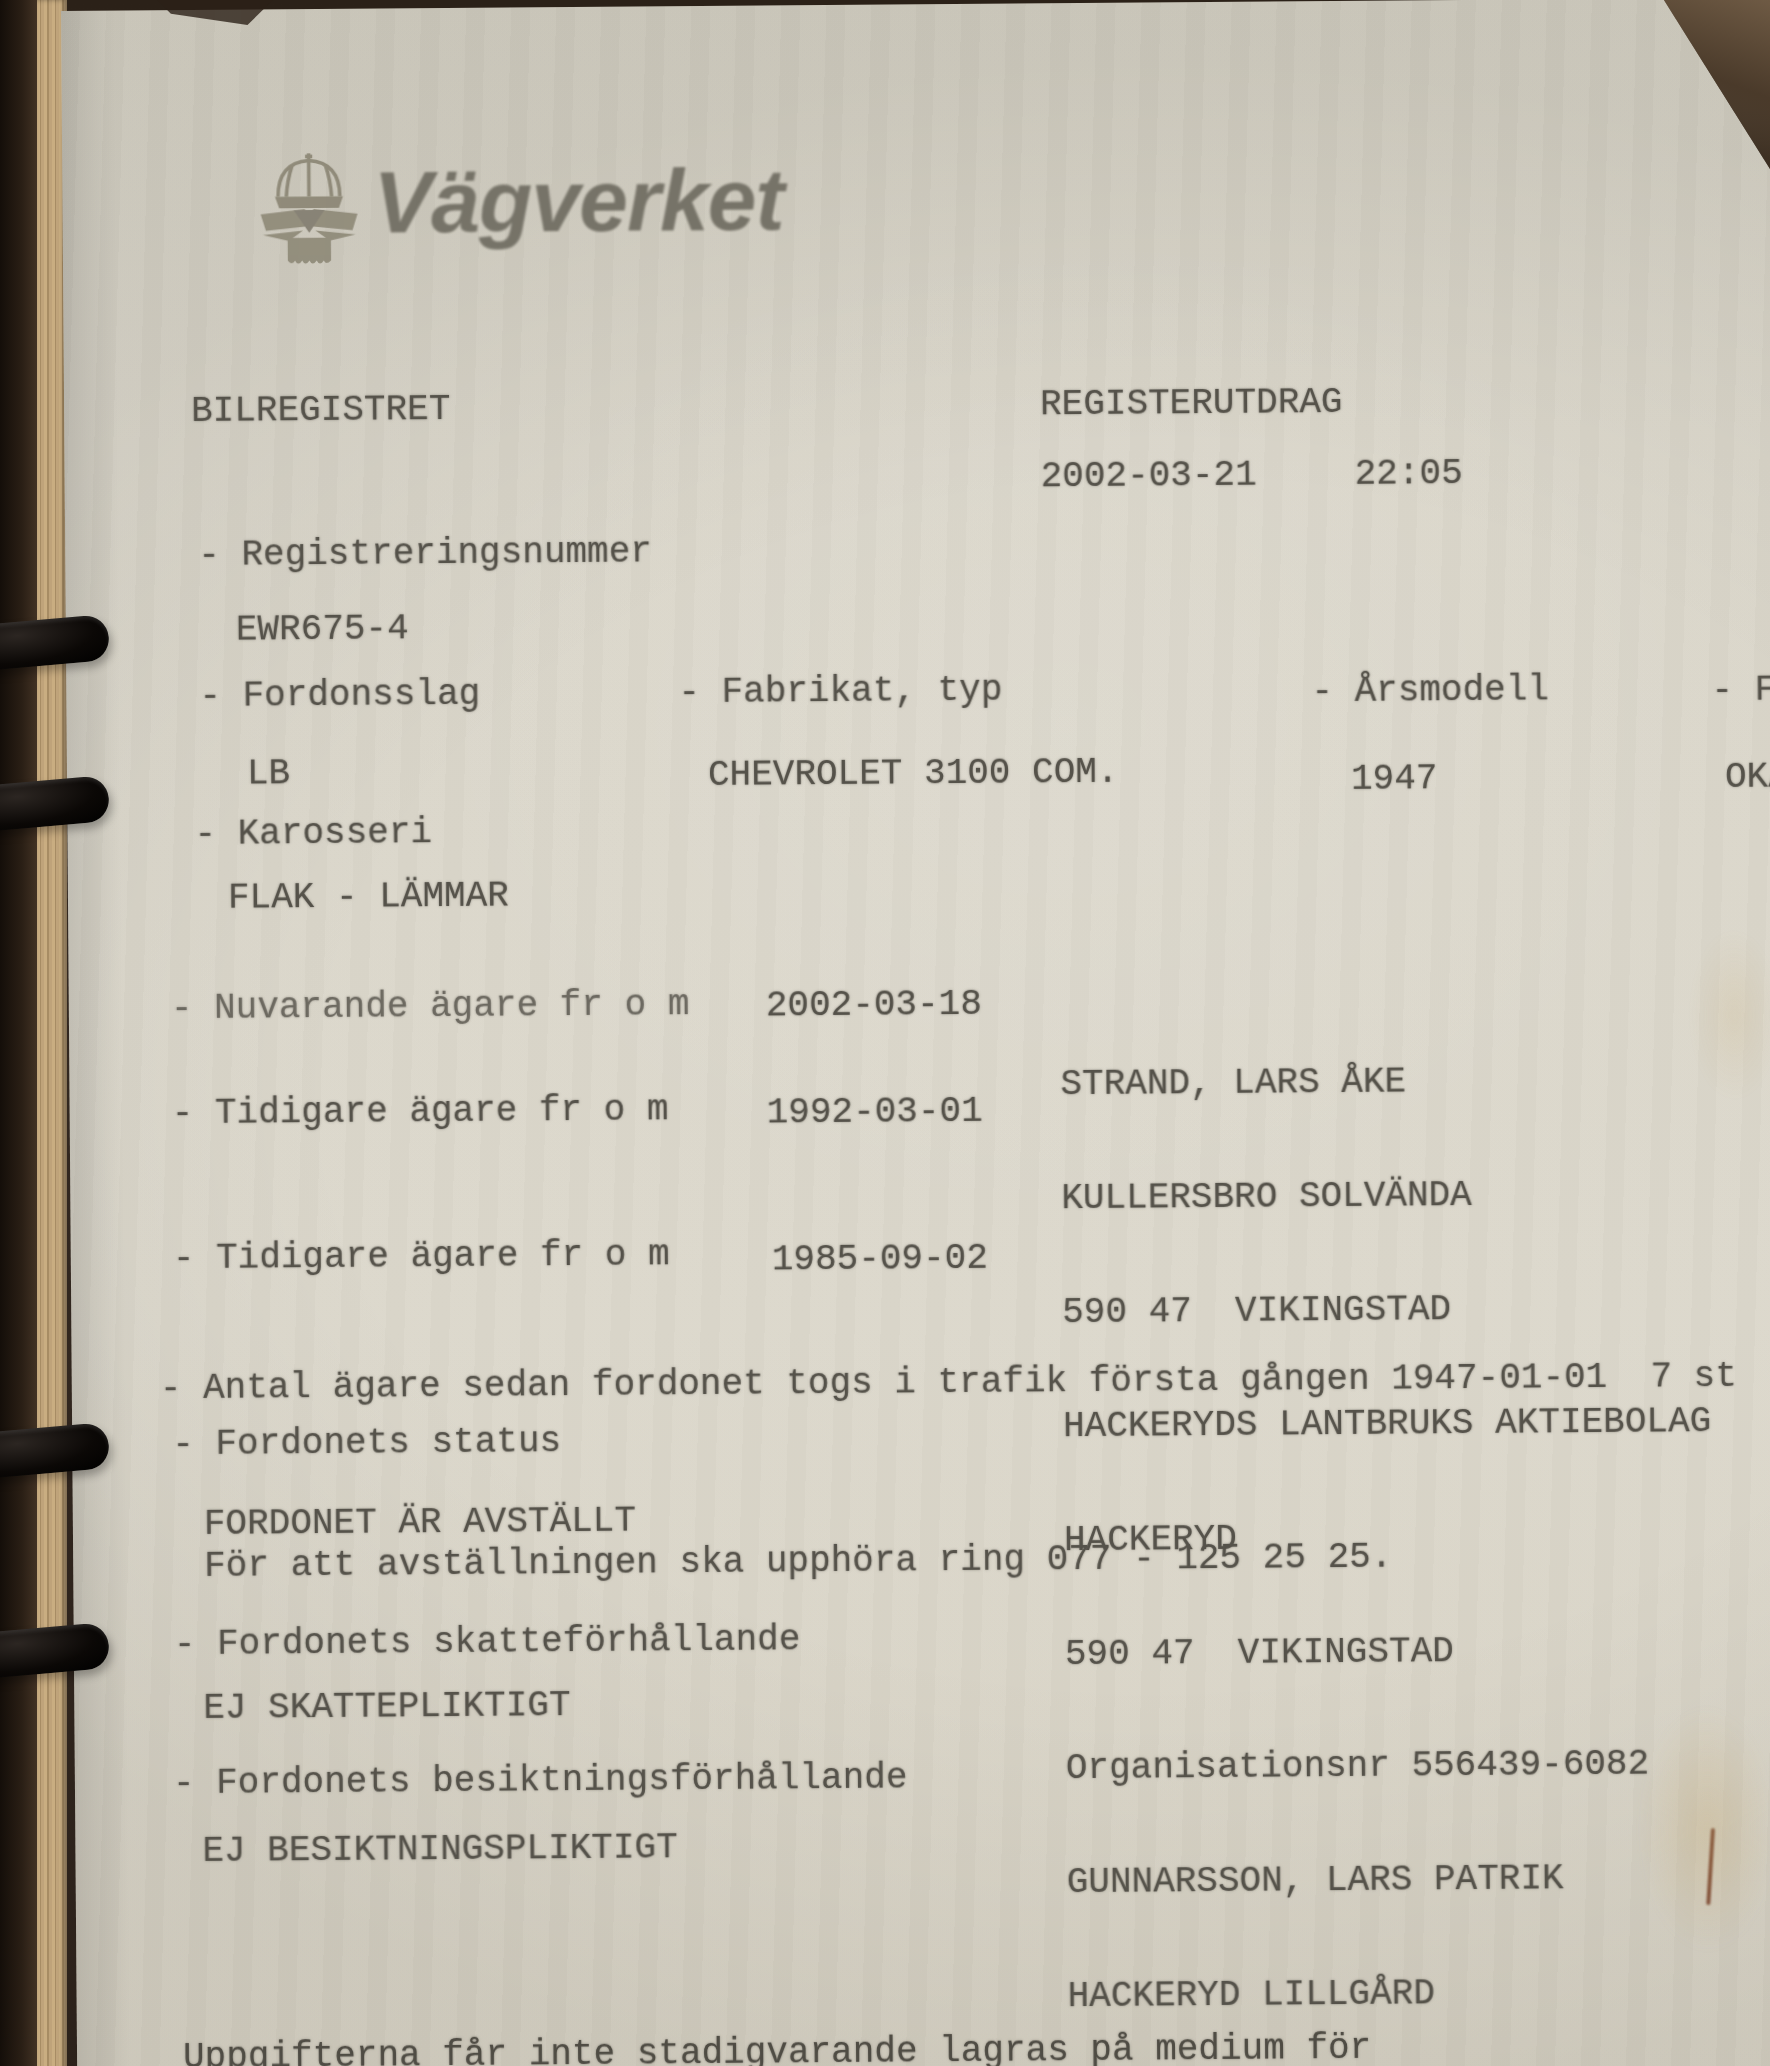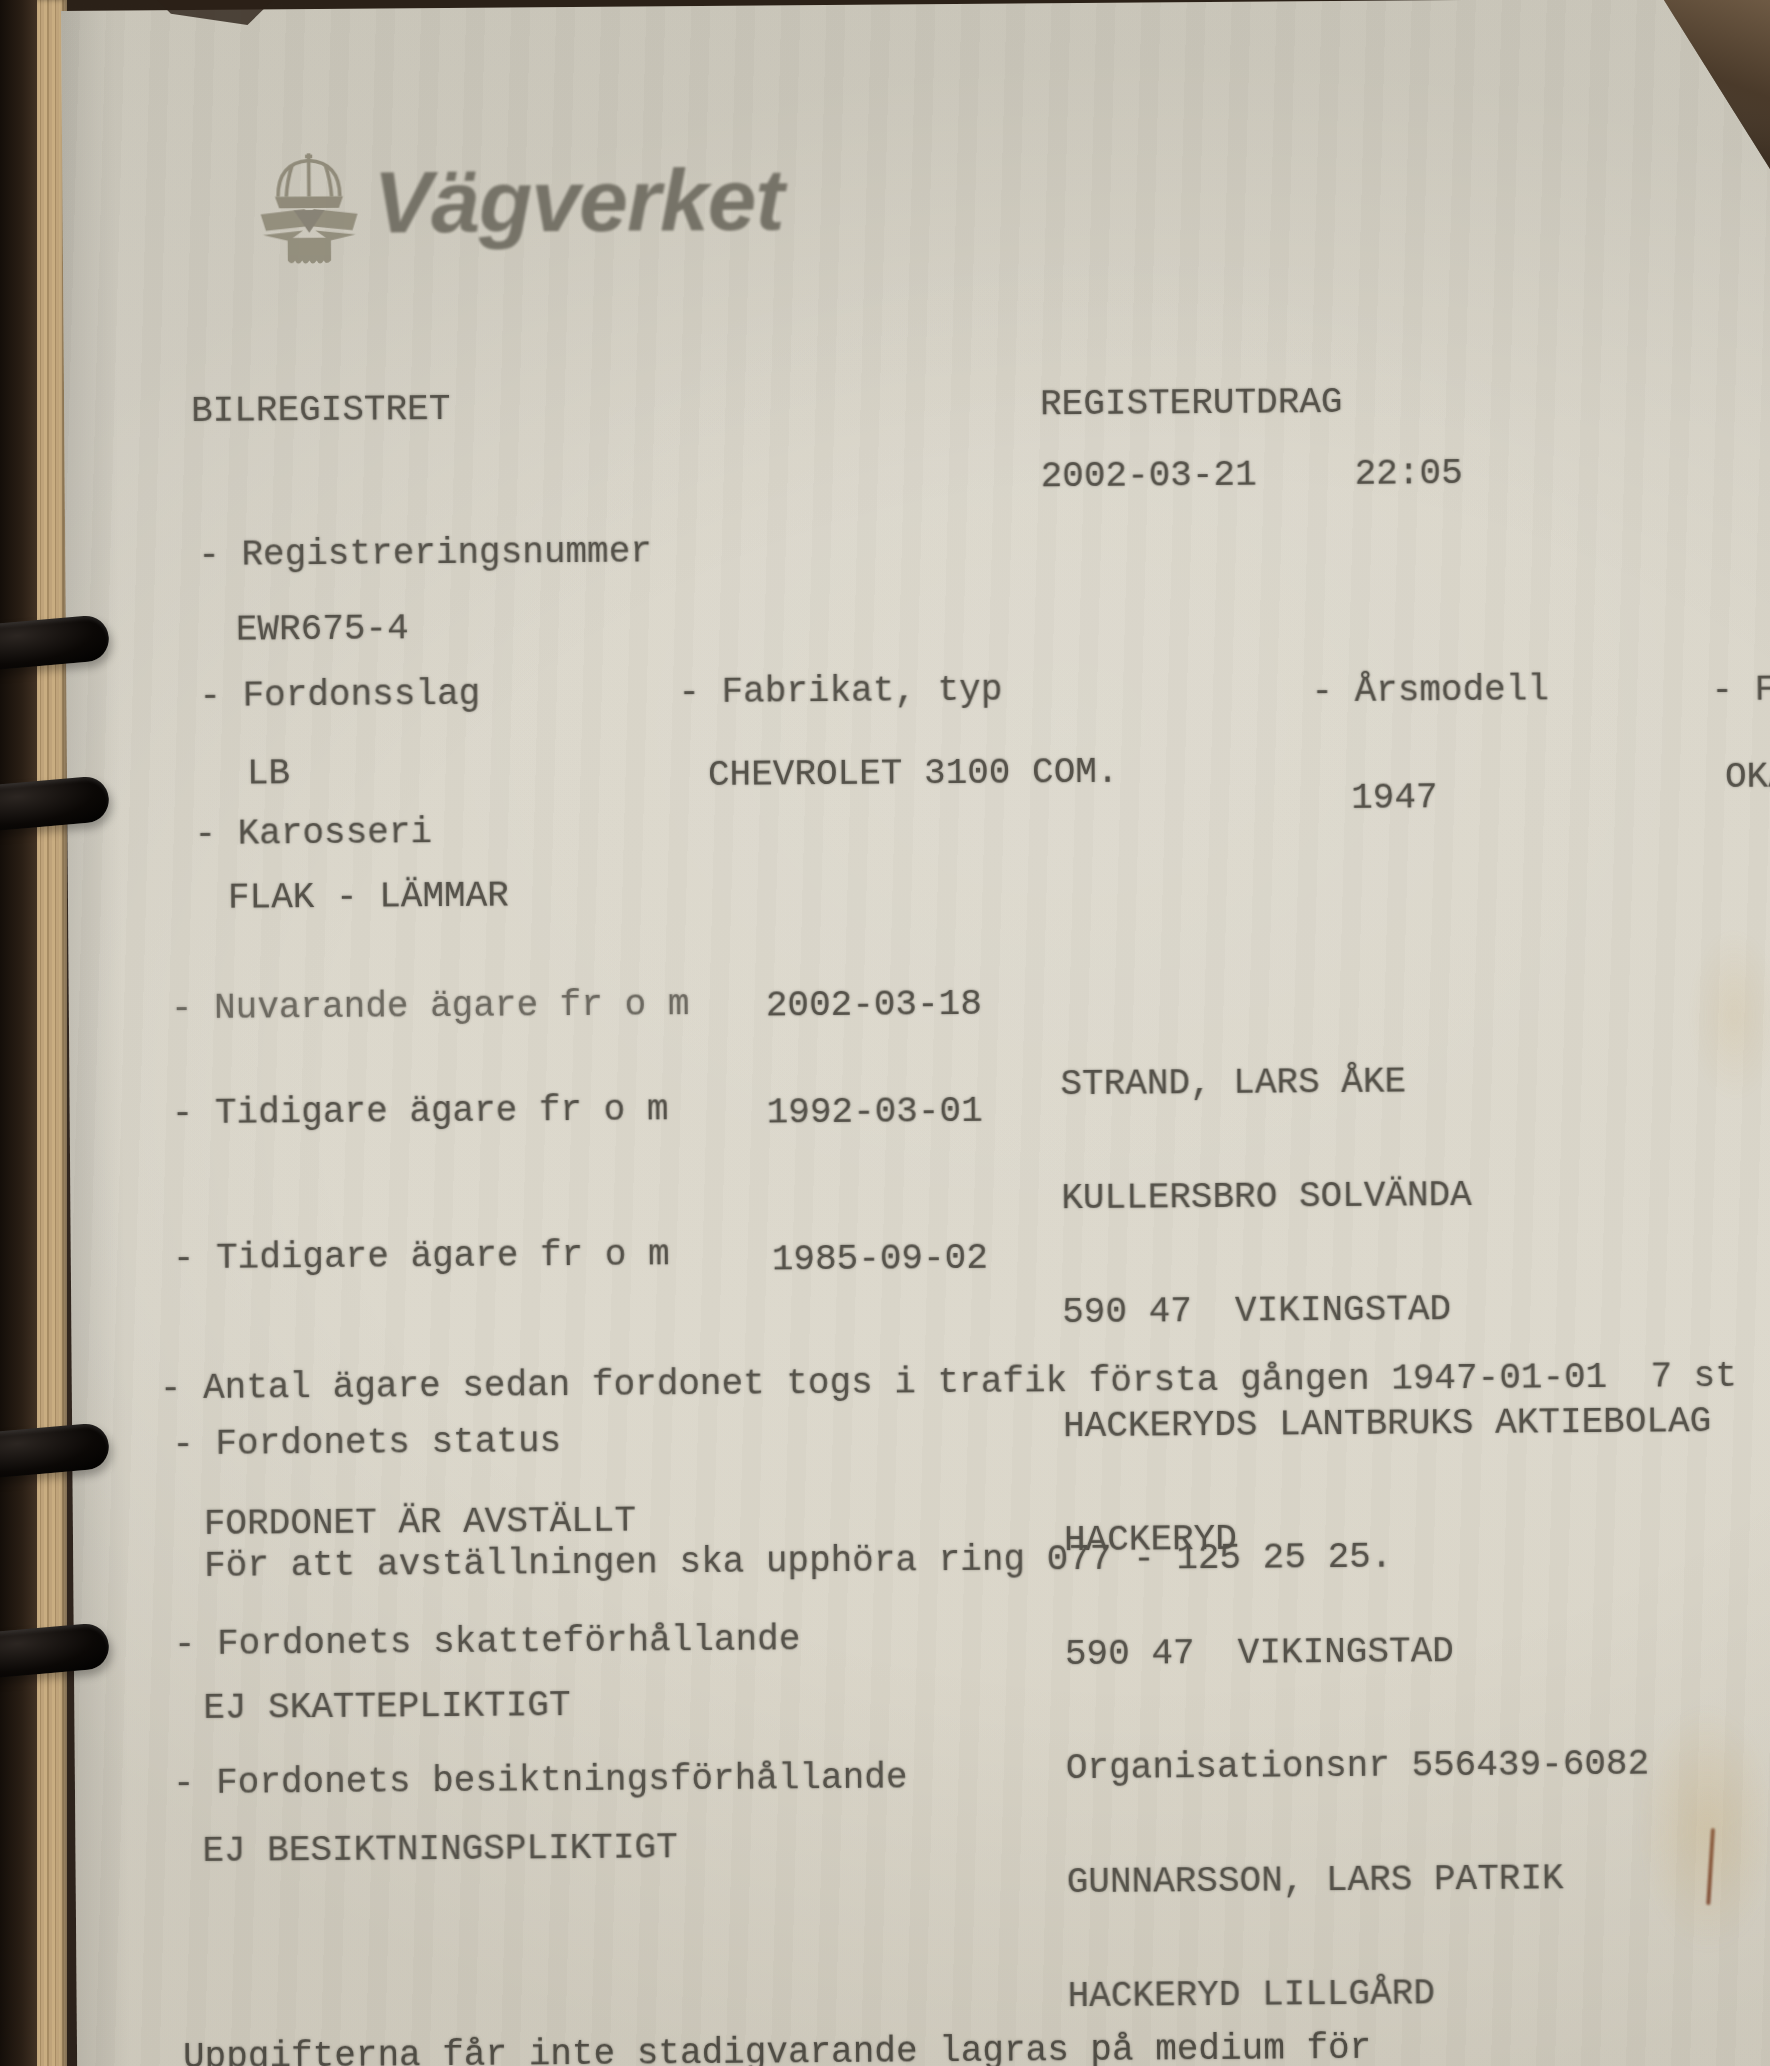--- a/index.html
+++ b/index.html
@@ -87,21 +87,21 @@
     <div class="t" style="left:133px;top:526px">- Registreringsnummer</div>
     <div class="t" style="left:170px;top:601px">EWR675-4</div>
 
     <div class="t" style="left:133px;top:667px">- Fordonsslag</div>
     <div class="t" style="left:612px;top:667px">- Fabrikat, typ</div>
     <div class="t" style="left:1245px;top:671px">- Årsmodell</div>
     <div class="t" style="left:1645px;top:673px">- Fär</div>
 
     <div class="t" style="left:180px;top:745px">LB</div>
     <div class="t" style="left:641px;top:750px">CHEVROLET 3100 COM.</div>
-    <div class="t" style="left:1284px;top:778px">1947</div>
+    <div class="t" style="left:1284px;top:759px">1947</div>
     <div class="t" style="left:1658px;top:760px">OKÄ</div>
 
     <div class="t" style="left:127px;top:805px">- Karosseri</div>
     <div class="t" style="left:160px;top:869px">FLAK - LÄMMAR</div>
 
     <div class="t fade" style="left:102px;top:979px">- Nuvarande ägare fr o m</div>
     <div class="t" style="left:697px;top:981px">2002-03-18</div>
     <div class="t" style="left:102px;top:1084px">- Tidigare ägare fr o m</div>
     <div class="t" style="left:697px;top:1088px">1992-03-01</div>
     <div class="t" style="left:102px;top:1229px">- Tidigare ägare fr o m</div>

